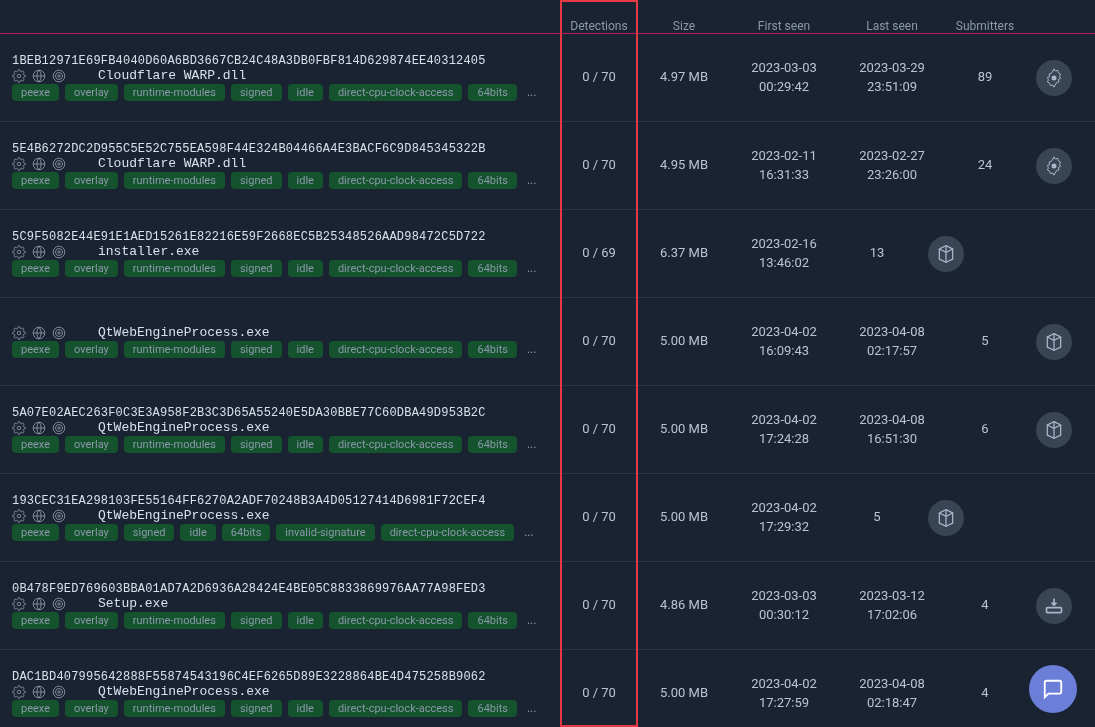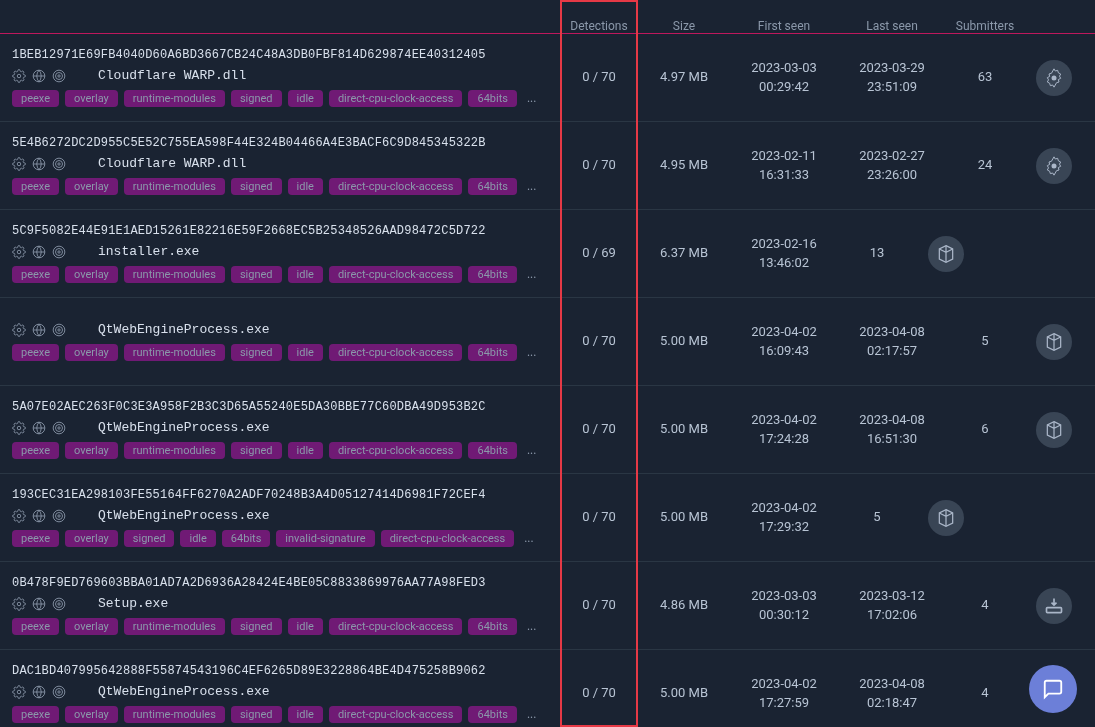--- a/index.html
+++ b/index.html
@@ -47,21 +47,21 @@
   align-items: center;
   height: 88px;
   border-bottom: 1px solid #2a3644;
   position: relative;
 }
 .main-cell {
   width: 560px;
   padding: 10px 12px;
   display: flex;
   flex-direction: column;
-  gap: 6px;
+  gap: 0;
 }
 .hash {
   color: #d8e0ec;
   font-family: "Courier New", monospace;
   font-size: 12px;
   letter-spacing: 0.2px;
 }
 .name-line {
   display: flex;
   align-items: center;
@@ -78,21 +78,21 @@
   font-size: 13px;
   margin-left: 24px;
 }
 .tags {
   display: flex;
   gap: 6px;
   flex-wrap: wrap;
   align-items: center;
 }
 .tag {
-  background: #701a75;
+  background: #14532d;
   color: #8b98aa;
   padding: 2px 9px;
   border-radius: 4px;
   font-size: 11px;
 }
 .tag-more {
   color: #8b98aa;
   font-size: 12px;
   padding: 2px 4px;
 }
@@ -183,21 +183,21 @@
     <div class="cell col-det">0 / 70</div>
     <div class="cell col-size">4.97 MB</div>
     <div class="cell col-first">
         <div>2023-03-03</div>
         <div>00:29:42</div>
       </div>
     <div class="cell col-last">
         <div>2023-03-29</div>
         <div>23:51:09</div>
       </div>
-    <div class="cell col-sub">63</div>
+    <div class="cell col-sub">89</div>
     <div class="cell col-icon">
         <div class="file-icon">
           <svg width="20" height="20" viewBox="0 0 24 24" fill="currentColor">
             <circle cx="12" cy="12" r="3"></circle>
             <path d="M12 1l1.5 2.6 2.9-.8.8 2.9L20 7.2l-1.4 2.6L20 12.4l-2.8 1.5.8 2.9-2.9.8L12 23l-1.5-2.6-2.9.8-.8-2.9L4 16.8l1.4-2.6L4 11.6l2.8-1.5-.8-2.9 2.9-.8z" fill="none" stroke="currentColor" stroke-width="1.2"></path>
           </svg>
         </div>
       </div>
   </div>
     <div class="row">

